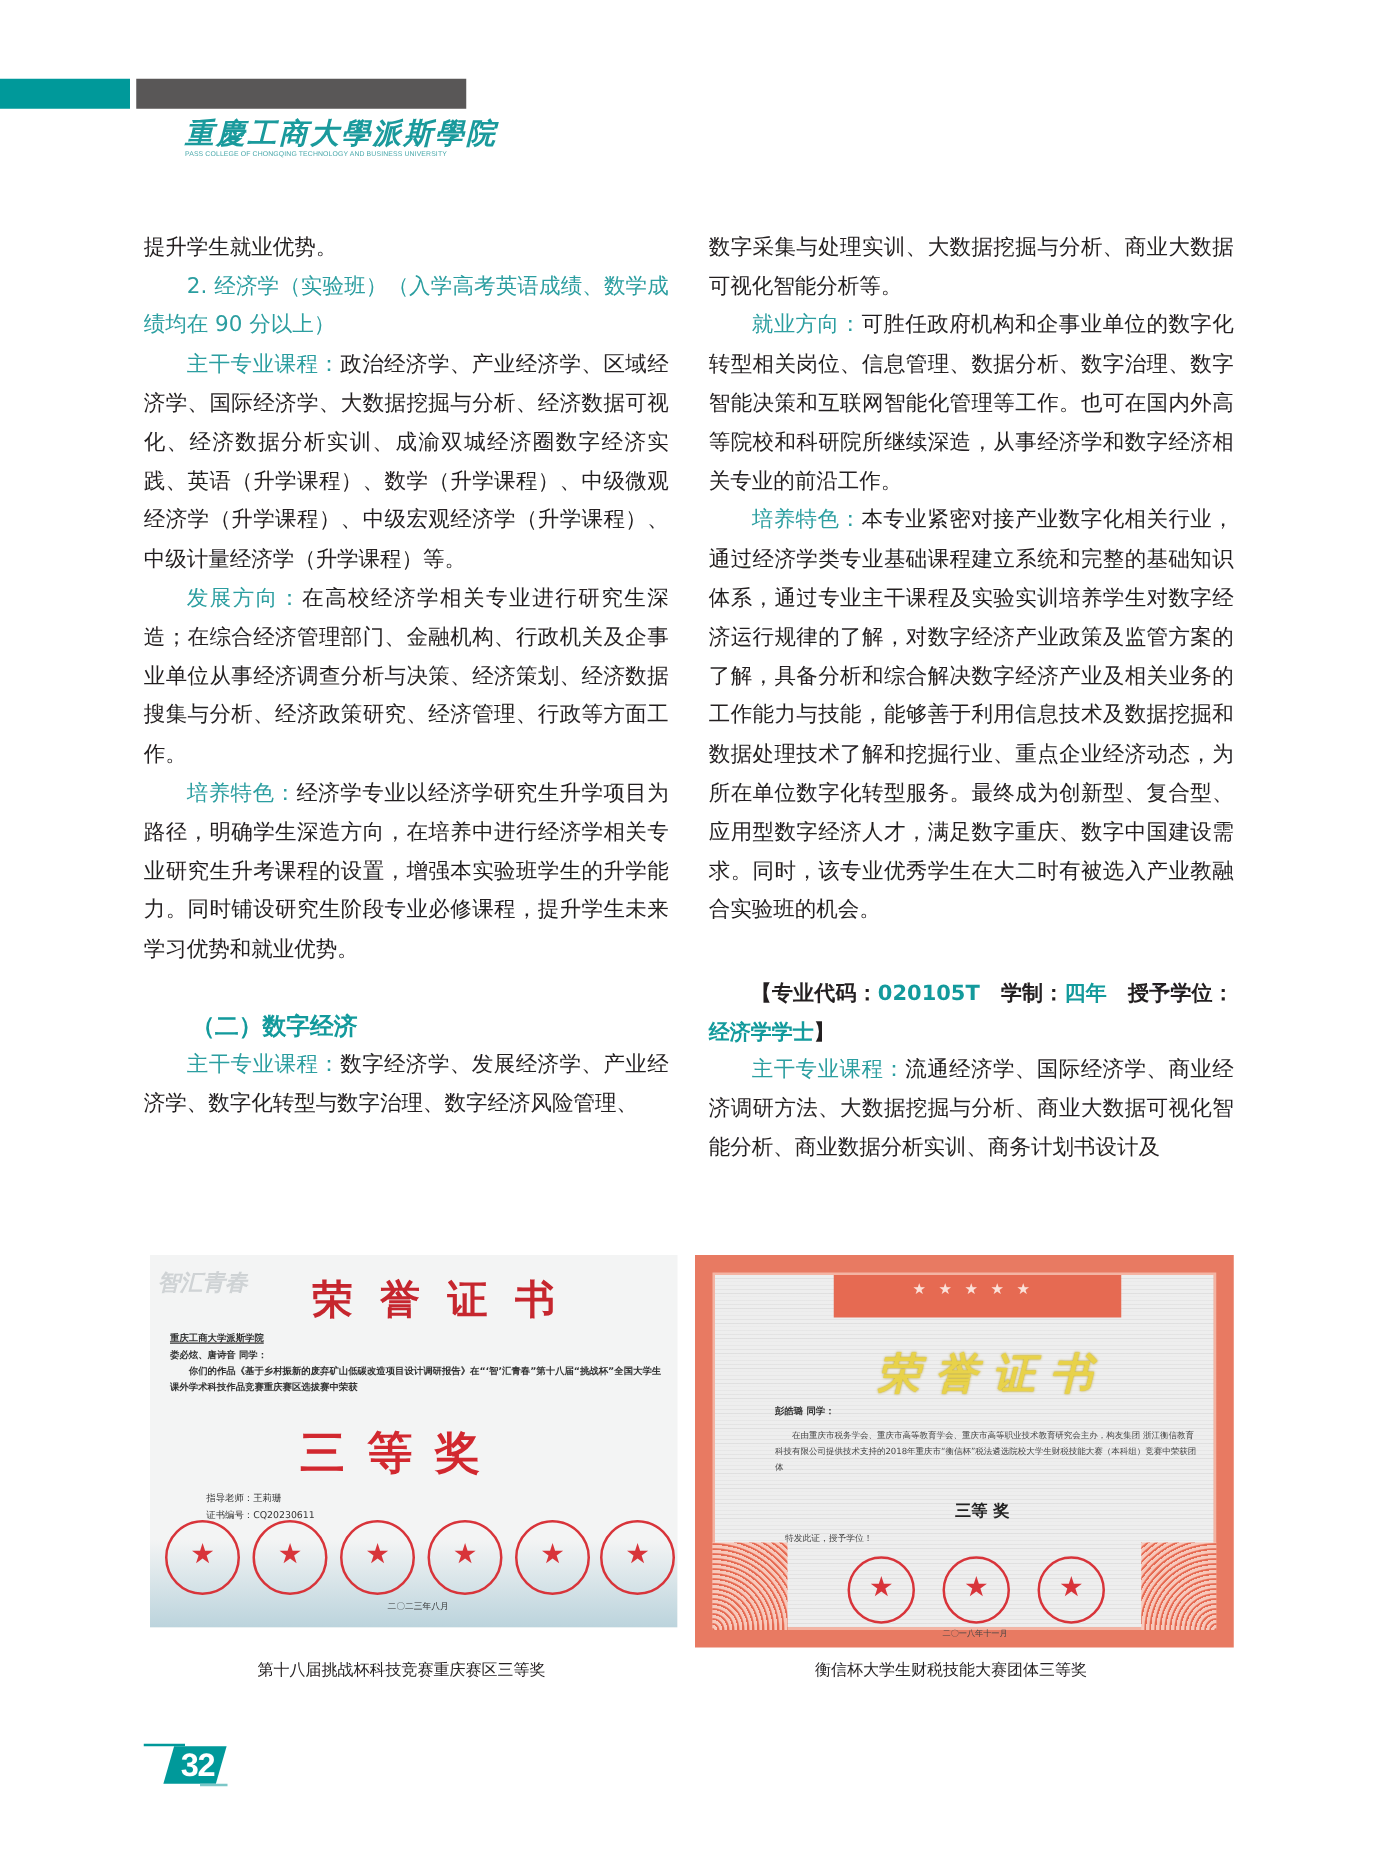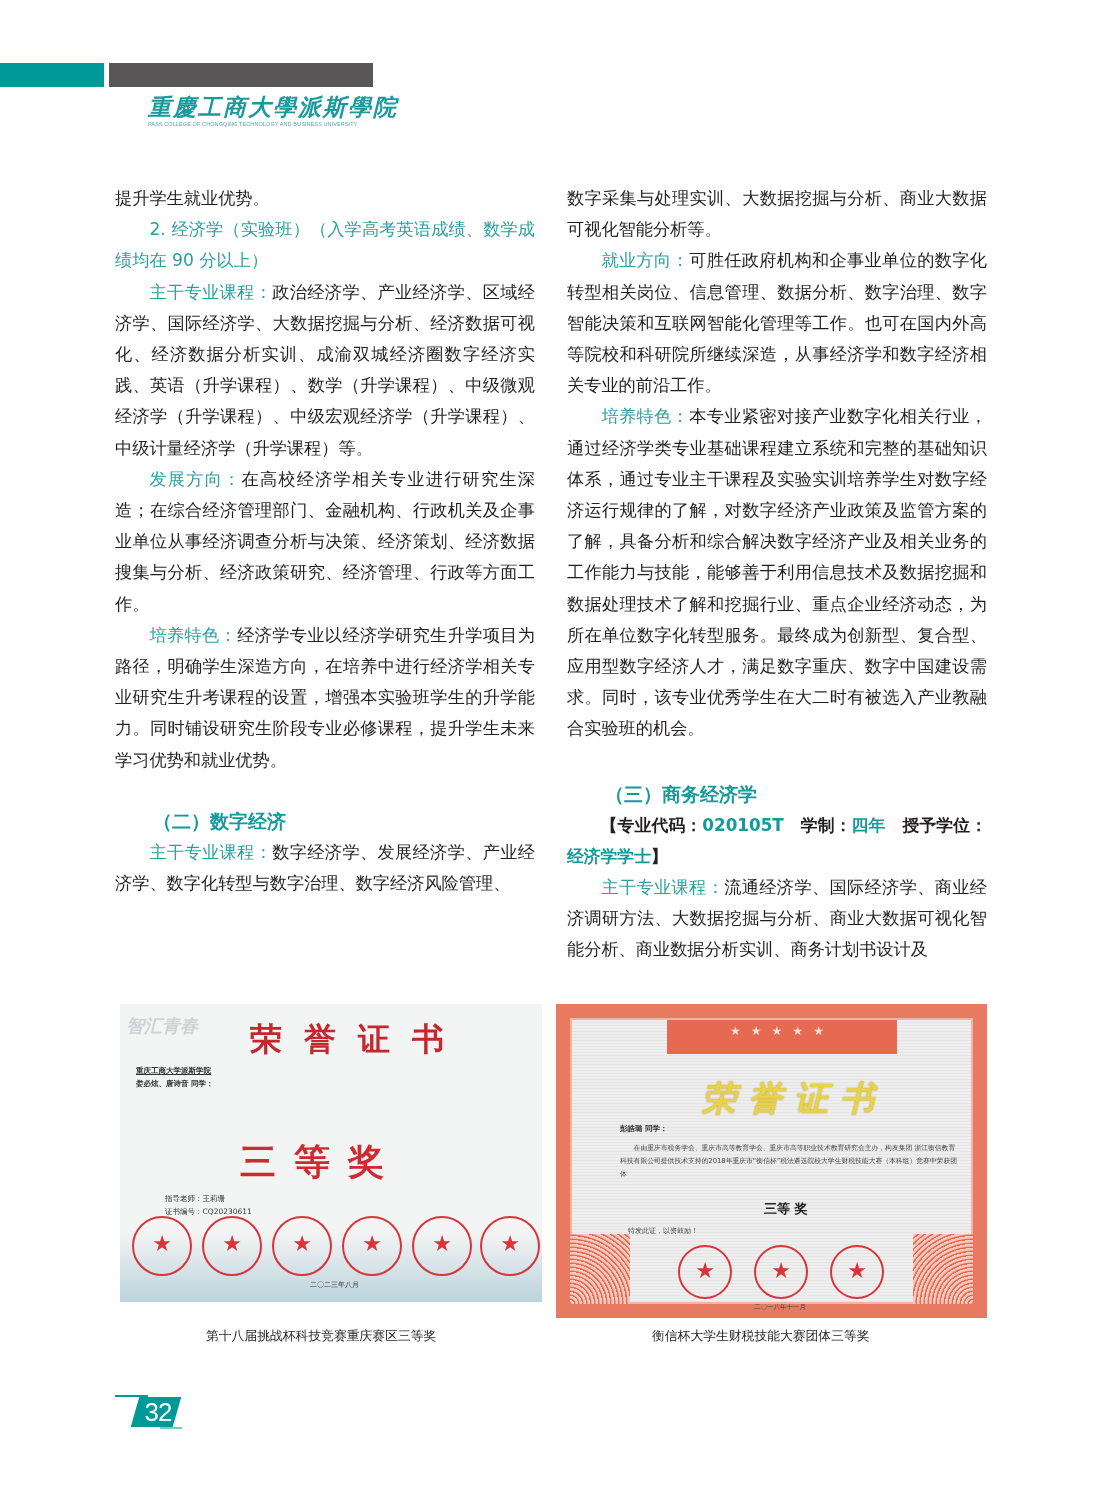--- a/index.html
+++ b/index.html
@@ -30,21 +30,21 @@
   .caption { position: absolute; font-size: 12.8px; color: #231f20; white-space: nowrap; font-family: "Liberation Sans", sans-serif; text-align: right; }
   .cap-left { left: 206px; top: 1328px; }
   .cap-right { left: 652px; top: 1328px; }
 
   .pgnum { position: absolute; left: 115px; top: 1395px; width: 70px; height: 35px; }
   .pgline-top { position: absolute; left: 0; top: 0; width: 33px; height: 2px; background: #00999a; }
   .pgline-bot { position: absolute; left: 45px; top: 32px; width: 22px; height: 2px; background: #7cc7c8; }
   .pgbox { position: absolute; left: 20px; top: 2px; width: 42px; height: 30px; background: #00999a;
            transform: skewX(-16deg); }
   .pgtext { position: absolute; left: 25px; top: 1px; width: 36px; text-align: center; color: #fff;
-            font-family: "Liberation Sans", sans-serif; font-weight: normal; font-size: 26px; line-height: 32px;
+            font-family: "Liberation Sans", sans-serif; font-weight: bold; font-size: 26px; line-height: 32px;
             letter-spacing: -1px; }
 
   
   .cert1-title { position: absolute; left: 130px; top: 14px; font-family: "DejaVu Serif", serif; font-weight: bold;
                  color: #c6262e; font-size: 32px; letter-spacing: 22px; white-space: nowrap; }
   .cert1-logo { position: absolute; left: 6px; top: 10px; font-size: 18px; font-weight: bold; color: #cfd3d5; font-style: italic; }
   .cert1-body { position: absolute; left: 16px; top: 60px; width: 395px; font-size: 7.5px; line-height: 13px; color: #333; font-weight: bold; }
   .cert1-prize { position: absolute; left: 120px; top: 134px; font-family: Liberation Mono, monospace; font-weight: bold; color: #d2282f;
                  font-size: 36px; letter-spacing: 18px; }
   .cert1-meta { position: absolute; left: 45px; top: 188px; font-size: 7.5px; line-height: 13px; color: #333; }
@@ -89,32 +89,32 @@
   <div class="gap" style="height:30px"></div>
   <p class="h2">（二）数字经济</p>
   <p class="p ind"><span class="teal">主干专业课程：</span><span>数字经济学、发展经济学、产业经济学、数字化转型与数字治理、数字经济风险管理、</span></p>
 </div>
 
 <div class="col col-right">
   <p class="p">数字采集与处理实训、大数据挖掘与分析、商业大数据可视化智能分析等。</p>
   <p class="p ind"><span class="teal">就业方向：</span><span>可胜任政府机构和企事业单位的数字化转型相关岗位、信息管理、数据分析、数字治理、数字智能决策和互联网智能化管理等工作。也可在国内外高等院校和科研院所继续深造，从事经济学和数字经济相关专业的前沿工作。</span></p>
   <p class="p ind"><span class="teal">培养特色：</span><span>本专业紧密对接产业数字化相关行业，通过经济学类专业基础课程建立系统和完整的基础知识体系，通过专业主干课程及实验实训培养学生对数字经济运行规律的了解，对数字经济产业政策及监管方案的了解，具备分析和综合解决数字经济产业及相关业务的工作能力与技能，能够善于利用信息技术及数据挖掘和数据处理技术了解和挖掘行业、重点企业经济动态，为所在单位数字化转型服务。最终成为创新型、复合型、应用型数字经济人才，满足数字重庆、数字中国建设需求。同时，该专业优秀学生在大二时有被选入产业教融合实验班的机会。</span></p>
   <div class="gap" style="height:34px"></div>
-  <p class="h2">（三）商务经济学</p>
   <p class="meta ind"><span>【专业代码：</span><span class="v">020105T</span> <span>学制：</span><span class="v">四年</span> <span>授予学位：</span><span class="v">经济学学士</span><span>】</span></p>
   <p class="p ind"><span class="teal">主干专业课程：</span><span>流通经济学、国际经济学、商业经济调研方法、大数据挖掘与分析、商业大数据可视化智能分析、商业数据分析实训、商务计划书设计及</span></p>
 </div>
 
 <div class="photo photo-left">
   <div class="cert1-skyline"></div>
   <div class="cert1-logo">智汇青春</div>
   <div class="cert1-title">荣誉证书</div>
   <div class="cert1-body">
     <div style="text-decoration:underline">重庆工商大学派斯学院</div>
     <div>娄必炫、唐诗音 同学：</div>
+    <div style="text-indent:2em">你们的作品《基于乡村振新的废弃矿山低碳改造项目设计调研报告》在“‘智’汇青春”第十八届“挑战杯”全国大学生课外学术科技作品竞赛重庆赛区选拔赛中荣获</div>
   </div>
   <div class="cert1-prize">三等奖</div>
   <div class="cert1-meta">
     <div>指导老师：王莉珊</div>
     <div>证书编号：CQ20230611</div>
   </div>
   <div class="seal" style="left:12px;top:212px">
       <div class="star">★</div>
     </div>
   <div class="seal" style="left:82px;top:212px">
@@ -140,21 +140,21 @@
   <div class="cert2-inner">
     <div class="cert2-top">
       <div class="cert2-stars">★★★★★</div>
     </div>
     <div class="cert2-corner" style="left:-2px;bottom:-2px"></div>
     <div class="cert2-corner" style="right:-2px;bottom:-2px;transform:scaleX(-1)"></div>
     <div class="cert2-title">荣誉证书</div>
     <div class="cert2-name">彭皓璐 同学：</div>
     <div class="cert2-body" style="text-indent:2em">在由重庆市税务学会、重庆市高等教育学会、重庆市高等职业技术教育研究会主办，构友集团 浙江衡信教育科技有限公司提供技术支持的2018年重庆市“衡信杯”税法遴选院校大学生财税技能大赛（本科组）竞赛中荣获团体</div>
     <div class="cert2-prize">三等 奖</div>
-    <div class="cert2-foot">特发此证，以资鼓励！</div>
+    <div class="cert2-foot">特发此证，授予学位！</div>
     <div class="seal" style="left:106px;top:225px;width:50px;height:50px">
         <div class="star" style="top:12px">★</div>
       </div>
     <div class="seal" style="left:182px;top:225px;width:50px;height:50px">
         <div class="star" style="top:12px">★</div>
       </div>
     <div class="seal" style="left:258px;top:225px;width:50px;height:50px">
         <div class="star" style="top:12px">★</div>
       </div>
     <div class="cert2-date">二〇一八年十一月</div>

